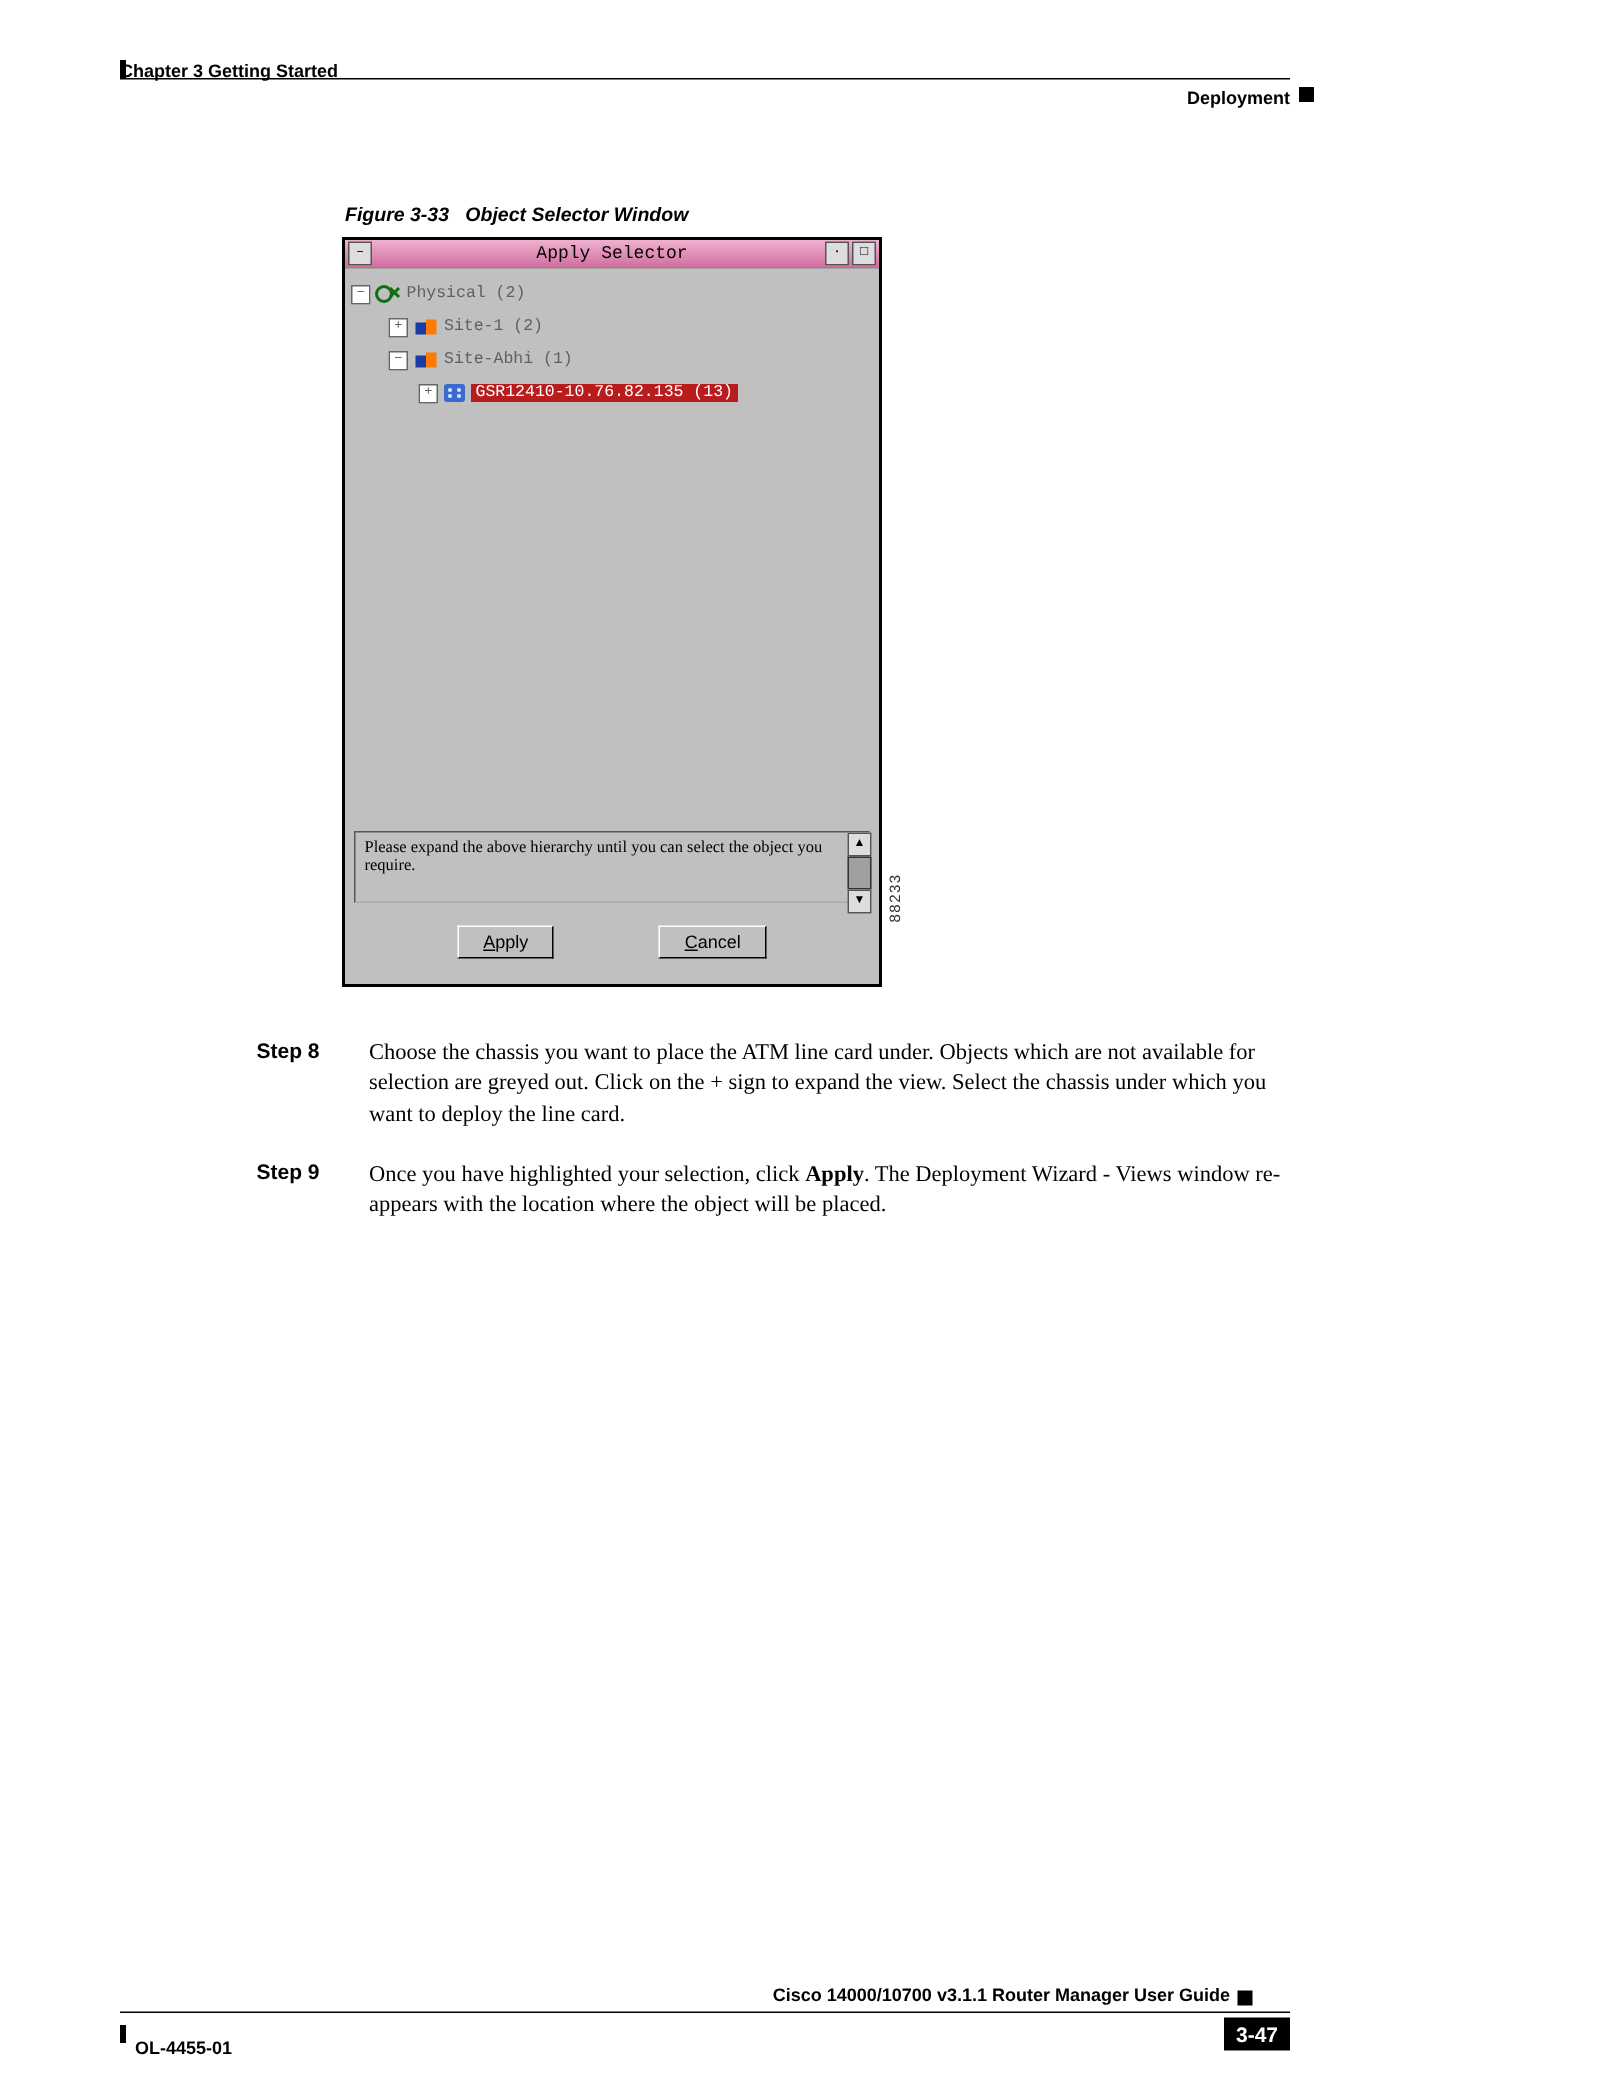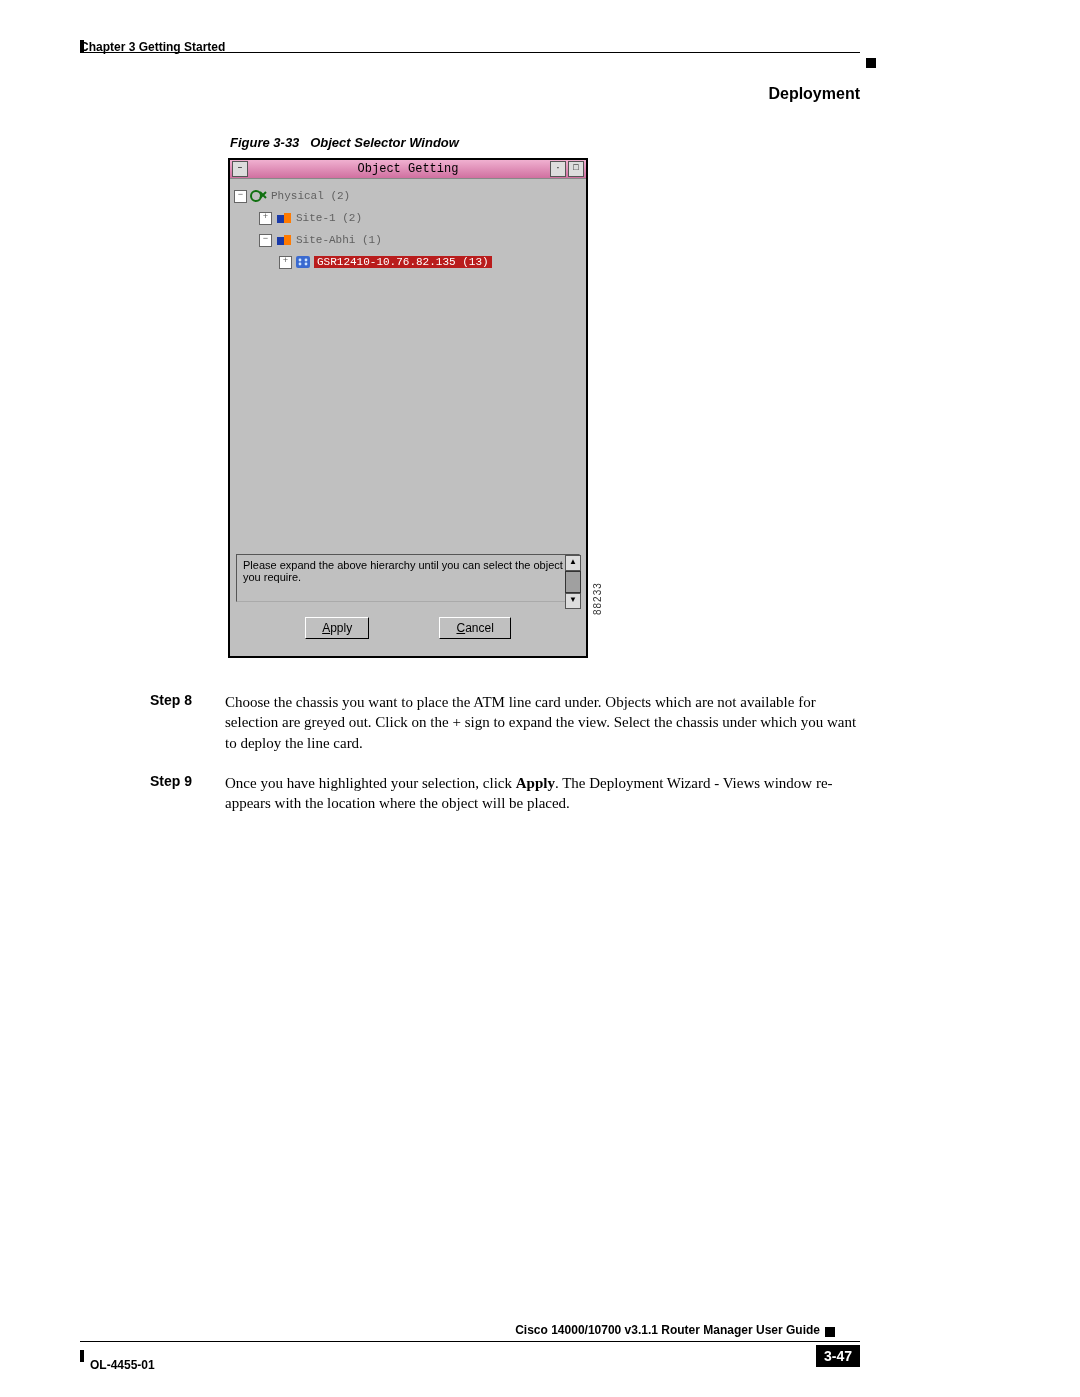--- a/index.html
+++ b/index.html
@@ -24,23 +24,22 @@
   left: 80px;
   font-family: Arial, sans-serif;
   font-size: 12px;
   font-weight: bold;
 }
 .hdr-right {
   position: absolute;
   top: 58px;
   right: 80px;
   font-family: Arial, sans-serif;
-  font-size: 16px;
-  font-weight: bold;
-  margin-top: 27px;
+  font-size: 12px;
+  font-weight: bold;
 }
 .hdr-bar {
   position: absolute;
   top: 40px;
   left: 80px;
   width: 4px;
   height: 12px;
   background: #000;
 }
 .hdr-sq {
@@ -155,21 +154,21 @@
 .node-selected {
   background: #b91c1c;
   color: #fff;
   padding: 0 3px;
 }
 
 .hint-area {
   height: 48px;
   padding: 4px 6px;
   box-sizing: border-box;
-  font-family: Liberation Sans, sans-serif;
+  font-family: Liberation Serif, serif;
   font-size: 11px;
   color: #000;
   border: 1px inset #aaa;
   background: #c0c0c0;
   margin: 6px;
   position: relative;
 }
 .hint-scroll {
   position: absolute;
   right: 0;
@@ -219,21 +218,21 @@
   transform-origin: left top;
   font-family: Arial, sans-serif;
   font-size: 10px;
   color: #333;
   letter-spacing: 1px;
 }
 
 
 .steps { position: absolute; top: 692px; left: 150px; right: 80px; }
 .step-row { display: flex; margin-bottom: 20px; }
-.step-label { font-family: Arial, sans-serif; font-weight: bold; font-size: 14px; width: 75px; flex-shrink: 0; }
+.step-label { font-family: Arial, sans-serif; font-weight: bold; font-size: 14px; width: 75px; flex-shrink: 0; margin-left: 21px; }
 .step-body { font-family: "Times New Roman", serif; font-size: 15px; line-height: 1.35; }
 .step-body .b { font-weight: bold; }
 
 
 .footer-line {
   position: absolute;
   left: 80px;
   right: 80px;
   bottom: 55px;
   height: 1px;
@@ -297,21 +296,21 @@
 
   <div class="fig-caption">
     <span>Figure 3-33</span>
     &nbsp;
     <span>Object Selector Window</span>
   </div>
 
   <div class="sel-wrap">
     <div class="sel-title">
       <div class="sys-btn sys-left">–</div>
-      <span>Object Getting</span>
+      <span>Apply Selector</span>
       <div class="sys-btn sys-dot">·</div>
       <div class="sys-btn sys-max">□</div>
     </div>
 
     <div class="tree-area">
       <div class="tree-line">
         <span class="expander">−</span>
         <span class="icon-phys">
           <svg viewBox="0 0 18 14">
               <circle cx="6" cy="7" r="5" fill="none" stroke="#107010" stroke-width="2"></circle>

